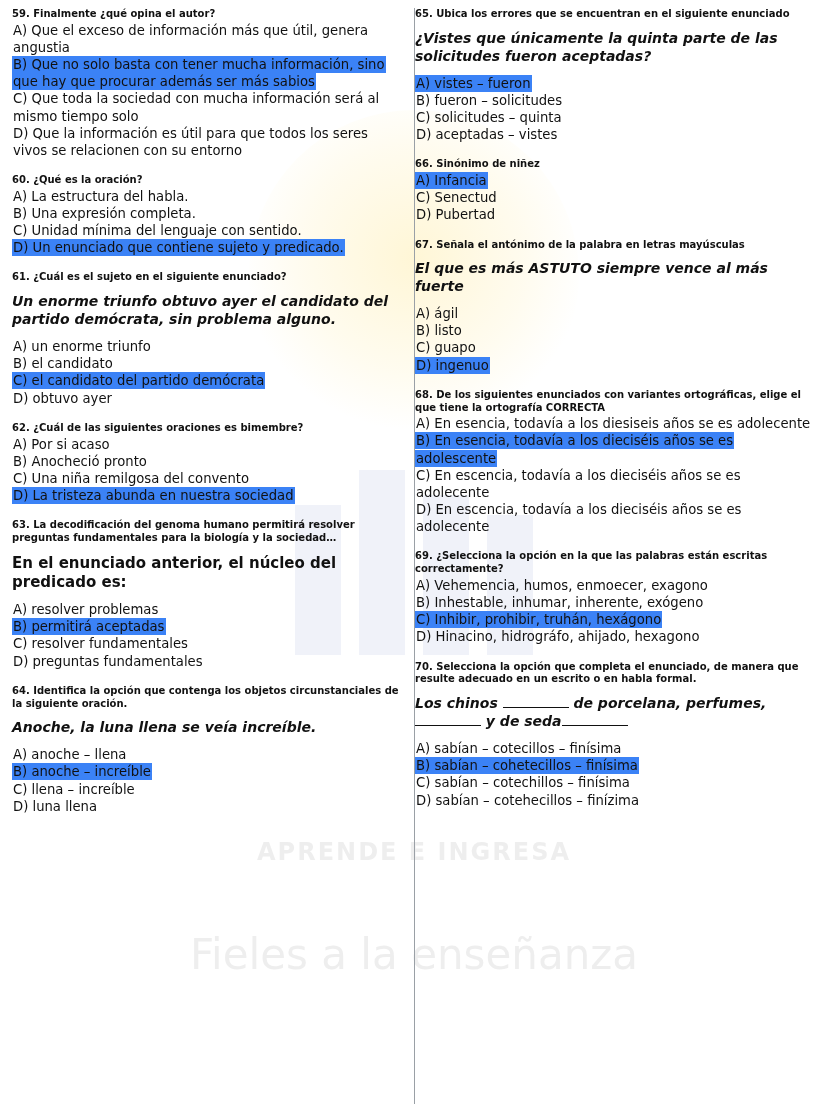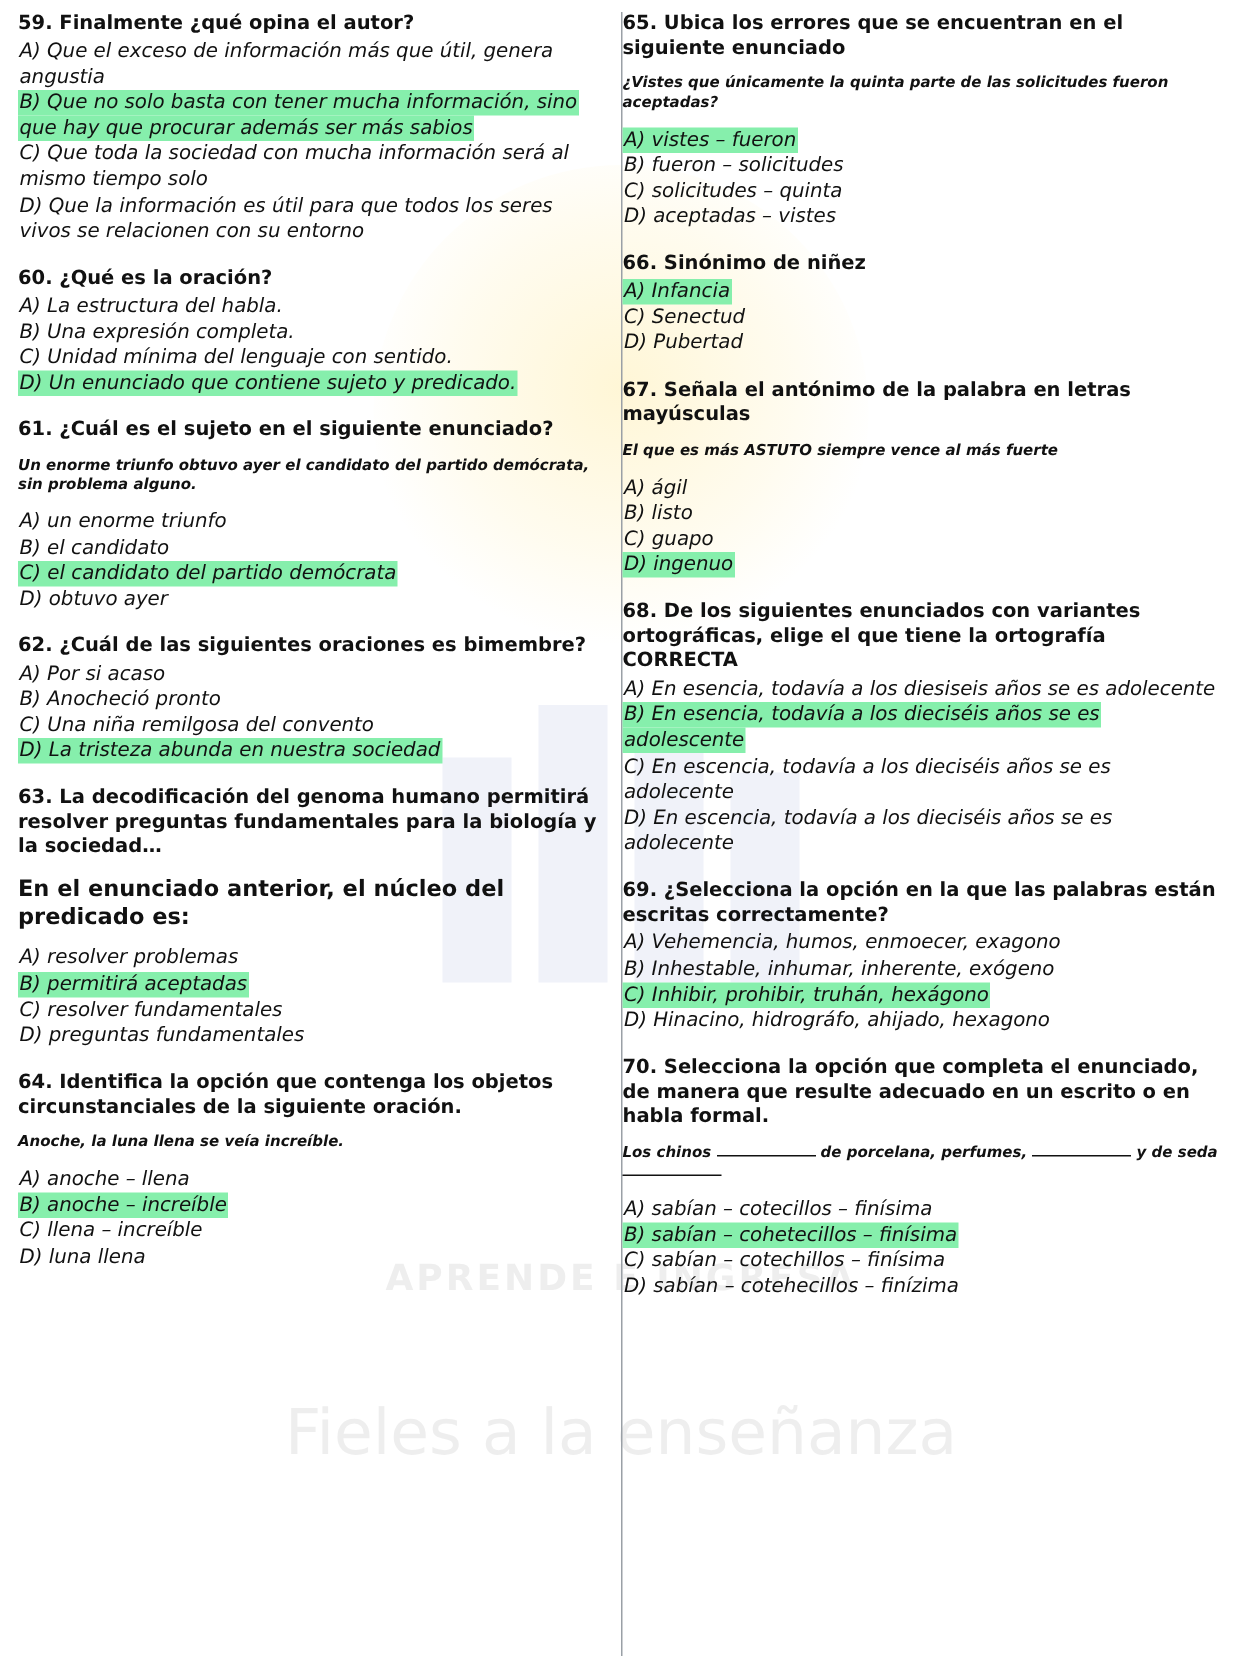--- a/index.html
+++ b/index.html
@@ -88,57 +88,56 @@
     padding-right: 14px;
   }
   .column.right {
     border-left: 1px solid #9aa0a6;
   }
   .qblock {
     margin-bottom: 15px;
   }
   .qtitle {
     font-weight: bold;
-    font-size: 13px;
+    font-size: 10px;
     line-height: 1.28;
     margin-bottom: 1px;
   }
   .qstem {
     font-style: italic;
     font-weight: bold;
-    font-size: 10px;
+    font-size: 14px;
     line-height: 1.28;
     margin: 9px 0 9px 0;
   }
   .qsub {
     font-weight: bold;
     font-size: 15px;
     line-height: 1.28;
     margin: 9px 0 9px 0;
   }
   .options {
     margin: 0;
     padding: 0;
     list-style: none;
-    font-style: italic;
   }
   .options li {
     font-size: 13.2px;
     line-height: 1.30;
     margin: 0;
     padding: 0;
   }
   .options li span.txt {
     display: inline;
     box-decoration-break: clone;
     -webkit-box-decoration-break: clone;
     padding: 1px 1px;
   }
   .options li.hl span.txt {
-    background: #86efac;
+    background: #3b82f6;
   }
   .blank {
     display: inline-block;
     border-bottom: 1px solid #111;
     width: 66px;
     vertical-align: baseline;
   }
 </style>
 </head>
 <body>

